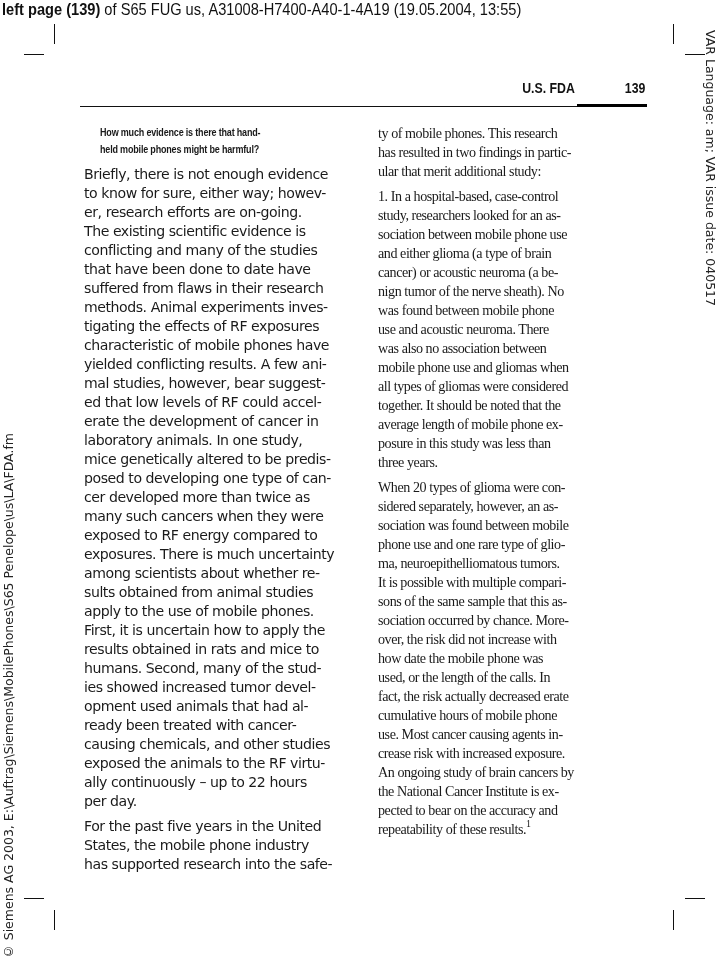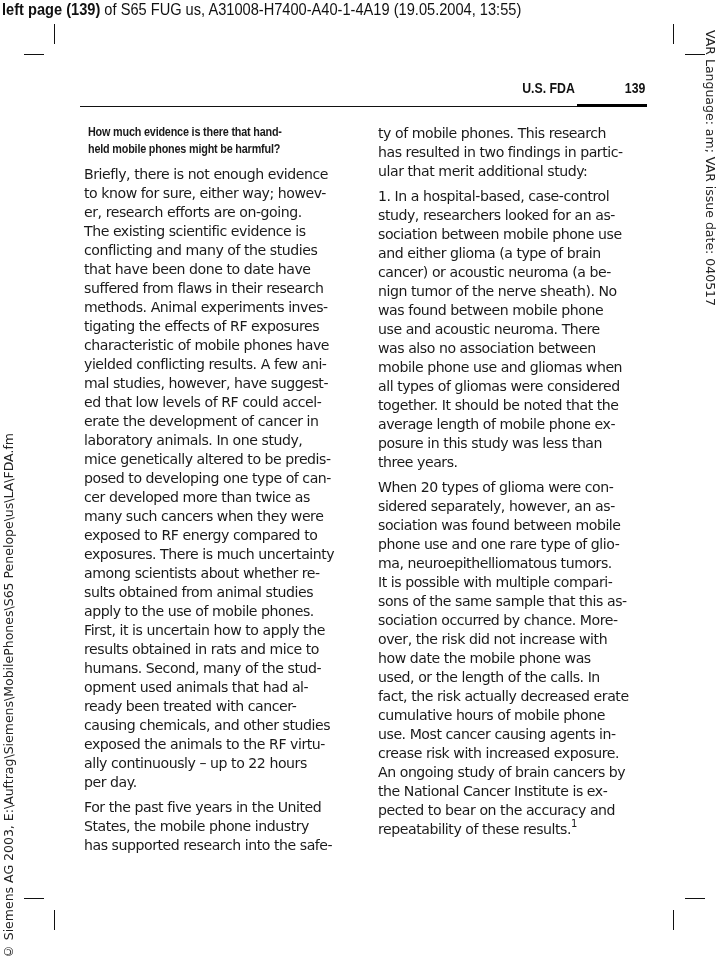--- a/index.html
+++ b/index.html
@@ -38,26 +38,26 @@
       transform: scaleX(0.88); transform-origin: right top;
     }
     .rule { position: absolute; left: 80px; top: 106px; width: 567px; height: 1px; background: #111; }
     .rule-thick { position: absolute; left: 577px; top: 104px; width: 70px; height: 3px; background: #000; }
     .col {
       position: absolute; top: 124px; width: 282px;
       font-family: "DejaVu Sans", sans-serif; font-size: 14.1px; line-height: 19px;
       color: #1a1a1a; letter-spacing: -0.45px;
     }
     .col.left { left: 84px; }
-    .col.right { left: 378px; }
+    .col.right { left: 378px; font-family: Liberation Serif, serif; }
     .col p { margin: 0 0 6px 0; }
     .line { display: block; white-space: nowrap; }
     .heading {
-      font-family: "Liberation Sans", sans-serif; font-weight: bold; font-size: 12px;
-      line-height: 17px; letter-spacing: -0.2px; margin: 0 0 7px 4px;
+      font-family: "Liberation Sans", sans-serif; font-weight: bold; font-size: 10px;
+      line-height: 17px; letter-spacing: -0.2px; margin: 0 0 7px 16px;
     }
     .heading .line { transform: scaleX(0.9); transform-origin: left top; }
     sup { font-size: 10px; line-height: 0; position: relative; top: -1px; }
   </style>
 </head>
 <body>
 
 <div class="topline">
   <b>left page (139)</b><span> of S65 FUG us, A31008-H7400-A40-1-4A19 (19.05.2004, 13:55)</span>
 </div>
@@ -91,36 +91,37 @@
       <span class="line">to know for sure, either way; howev-</span>
       <span class="line">er, research efforts are on-going.</span>
       <span class="line">The existing scientific evidence is</span>
       <span class="line">conflicting and many of the studies</span>
       <span class="line">that have been done to date have</span>
       <span class="line">suffered from flaws in their research</span>
       <span class="line">methods. Animal experiments inves-</span>
       <span class="line">tigating the effects of RF exposures</span>
       <span class="line">characteristic of mobile phones have</span>
       <span class="line">yielded conflicting results. A few ani-</span>
-      <span class="line">mal studies, however, have suggest-</span>
+      <span class="line">mal studies, however, bear suggest-</span>
       <span class="line">ed that low levels of RF could accel-</span>
       <span class="line">erate the development of cancer in</span>
       <span class="line">laboratory animals. In one study,</span>
       <span class="line">mice genetically altered to be predis-</span>
       <span class="line">posed to developing one type of can-</span>
       <span class="line">cer developed more than twice as</span>
       <span class="line">many such cancers when they were</span>
       <span class="line">exposed to RF energy compared to</span>
       <span class="line">exposures. There is much uncertainty</span>
       <span class="line">among scientists about whether re-</span>
       <span class="line">sults obtained from animal studies</span>
       <span class="line">apply to the use of mobile phones.</span>
       <span class="line">First, it is uncertain how to apply the</span>
       <span class="line">results obtained in rats and mice to</span>
       <span class="line">humans. Second, many of the stud-</span>
+      <span class="line">ies showed increased tumor devel-</span>
       <span class="line">opment used animals that had al-</span>
       <span class="line">ready been treated with cancer-</span>
       <span class="line">causing chemicals, and other studies</span>
       <span class="line">exposed the animals to the RF virtu-</span>
       <span class="line">ally continuously – up to 22 hours</span>
       <span class="line">per day.</span>
     </p>
   <p id="lp1">
       <span class="line">For the past five years in the United</span>
       <span class="line">States, the mobile phone industry</span>

